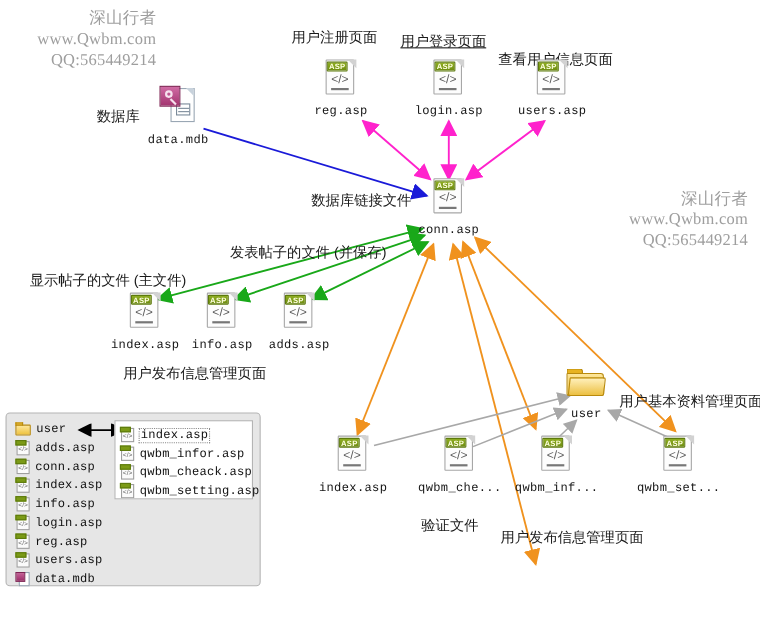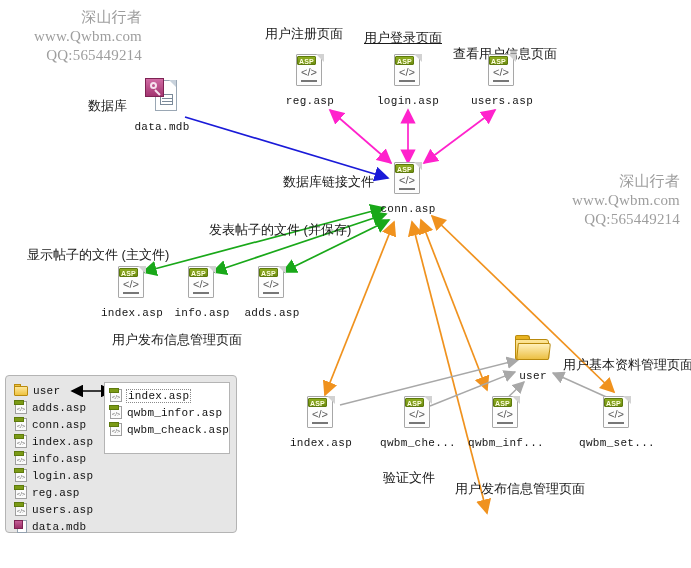--- a/index.html
+++ b/index.html
@@ -649,16 +649,24 @@
         <span class="leg-label">qwbm_infor.asp</span>
       </div>
       <div class="leg-row">
         <span class="mini-asp">
           <span class="ms"></span>
             <span class="mt"></span>
             <span class="mc">&lt;/&gt;</span>
         </span>
         <span class="leg-label">qwbm_cheack.asp</span>
       </div>
+      <div class="leg-row">
+        <span class="mini-asp">
+          <span class="ms"></span>
+            <span class="mt"></span>
+            <span class="mc">&lt;/&gt;</span>
+        </span>
+        <span class="leg-label">qwbm_setting.asp</span>
+      </div>
     </div>
   </div>
 
 </div>
 
 </body></html>

